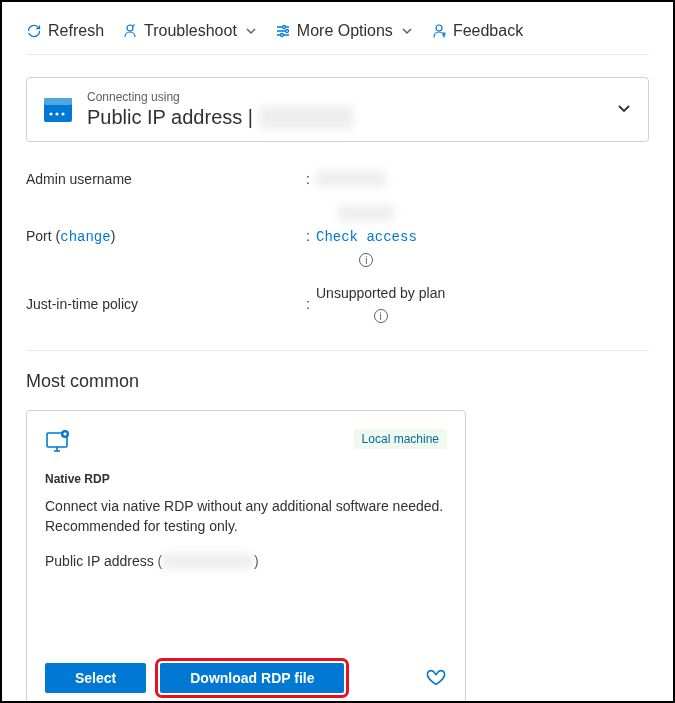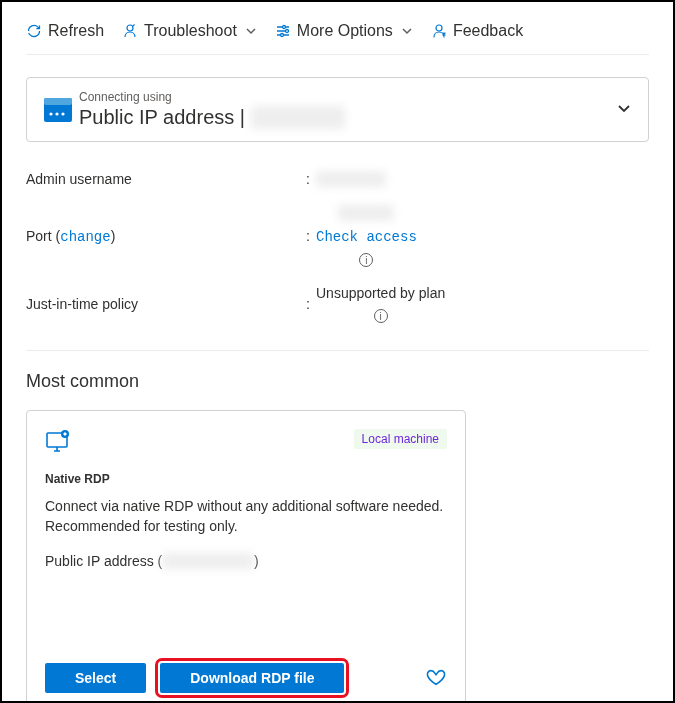--- a/index.html
+++ b/index.html
@@ -36,21 +36,21 @@
     .toolbar-item svg { width: 16px; height: 16px; color: #0078d4; }
     .toolbar-item .chev { width: 12px; height: 12px; color: #605e5c; margin-left: 2px;}
     
     
     .conn-card {
       border: 1px solid #d1d1d1;
       border-radius: 4px;
       padding: 12px 16px;
       display: flex;
       align-items: center;
-      gap: 6px;
+      gap: 14px;
       margin-bottom: 20px;
       cursor: pointer;
     }
     .conn-icon {
       width: 30px; height: 26px;
       display: flex; align-items: center; justify-content: center;
     }
     .conn-text { flex: 1; }
     .conn-label { font-size: 12px; color: #605e5c; margin-bottom: 2px; }
     .conn-value { font-size: 20px; color: #323130; display:flex; align-items:center; gap:6px;}
@@ -78,21 +78,21 @@
     .rdp-card {
       border: 1px solid #d1d1d1;
       border-radius: 4px;
       width: 440px;
       padding: 18px 18px 16px 18px;
       display: flex;
       flex-direction: column;
       min-height: 300px;
     }
     .rdp-head { display:flex; justify-content: space-between; align-items: flex-start; margin-bottom: 14px;}
-    .badge { background: #f0f9ee; color: #6d28d9; font-size: 12px; padding: 3px 8px; border-radius: 2px; }
+    .badge { background: #f0f9ee; color: #0369a1; font-size: 12px; padding: 3px 8px; border-radius: 2px; }
     .rdp-title { font-size: 12px; font-weight: 600; margin-bottom: 10px; }
     .rdp-desc { font-size: 14px; color: #323130; line-height: 1.45; margin-bottom: 16px; }
     .rdp-ip { font-size: 14px; margin-bottom: 40px;}
     .rdp-actions { display:flex; align-items:center; gap: 14px; margin-top:auto; padding-top:40px;}
     .btn {
       background: #0078d4; color:#fff; border:none; padding: 7px 30px;
       font-size: 14px; font-weight:600; cursor:pointer; border-radius:2px;
     }
     .btn.highlight { outline: 3px solid #e81123; outline-offset: 2px; }
     .heart { margin-left:auto; color:#0078d4; cursor:pointer; }

